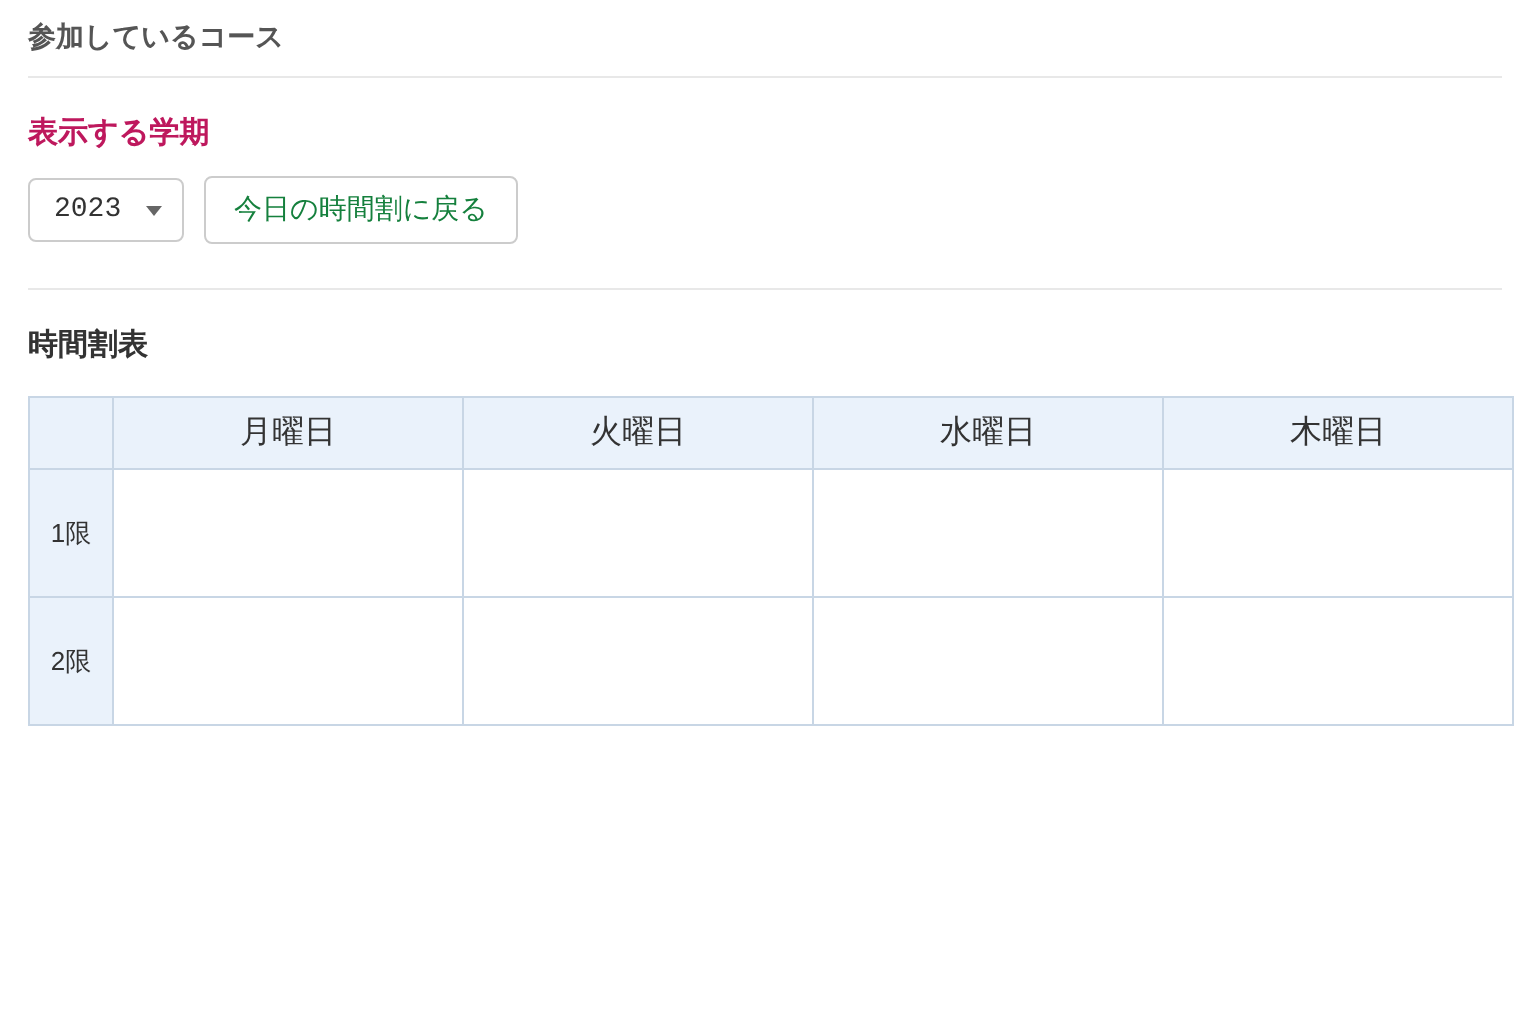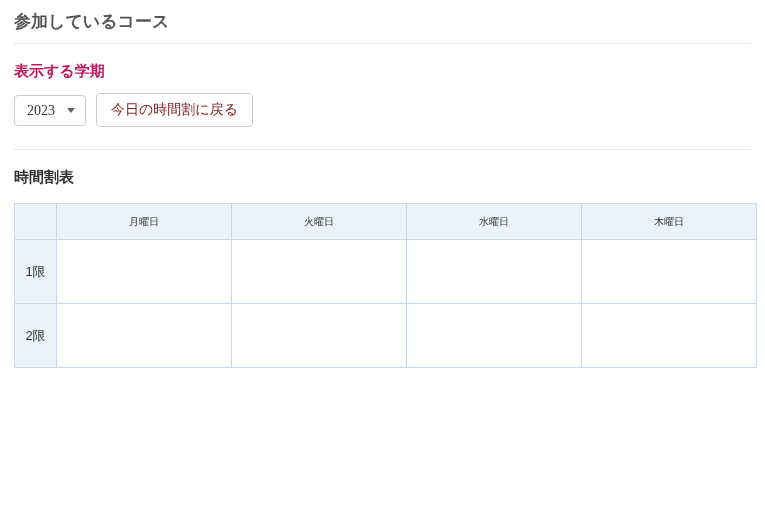--- a/index.html
+++ b/index.html
@@ -9,21 +9,21 @@
     }
     body {
       font-family: "Hiragino Kaku Gothic ProN", "Hiragino Sans", Meiryo, sans-serif;
       font-size: 14px;
       color: #333;
       background: #fff;
       padding: 10px 14px;
       width: 765px;
     }
     .section-title {
-      font-size: 17px;
+      font-size: 14px;
       font-weight: bold;
       color: #555;
       margin-bottom: 10px;
       font-family: Liberation Serif, serif;
     }
     .hr {
       border: none;
       border-top: 1px solid #e8e8e8;
       margin: 8px 0 18px 0;
     }
@@ -47,42 +47,42 @@
       appearance: none;
       -webkit-appearance: none;
       -moz-appearance: none;
       border: 1px solid #ccc;
       border-radius: 4px;
       background: #fff;
       padding: 7px 30px 7px 12px;
       font-size: 14px;
       color: #333;
       cursor: pointer;
-      font-family: Liberation Serif, serif;
+      font-family: Liberation Mono, monospace;
     }
     .select-wrap::after {
       content: "";
       position: absolute;
       right: 11px;
       top: 50%;
       margin-top: -2px;
       width: 0;
       height: 0;
       border-left: 4px solid transparent;
       border-right: 4px solid transparent;
       border-top: 5px solid #666;
       pointer-events: none;
     }
     .btn {
       border: 1px solid #ccc;
       border-radius: 4px;
       background: #fff;
       padding: 7px 14px;
       font-size: 14px;
-      color: #7f1d1d;
+      color: #15803d;
       cursor: pointer;
       font-family: inherit;
     }
     .hr2 {
       border: none;
       border-top: 1px solid #e8e8e8;
       margin: 0 0 18px 0;
     }
     .timetable-title {
       font-size: 15px;
@@ -99,21 +99,21 @@
     table.timetable td {
       border: 1px solid #c8d6e5;
       text-align: center;
       vertical-align: middle;
     }
     table.timetable thead th {
       background: #eaf2fb;
       font-weight: normal;
       color: #333;
       height: 36px;
-      font-size: 10px;
+      font-size: 16px;
     }
     table.timetable thead th.corner {
       width: 42px;
     }
     table.timetable tbody th.period {
       background: #eaf2fb;
       font-weight: normal;
       color: #333;
       width: 42px;
       height: 64px;

